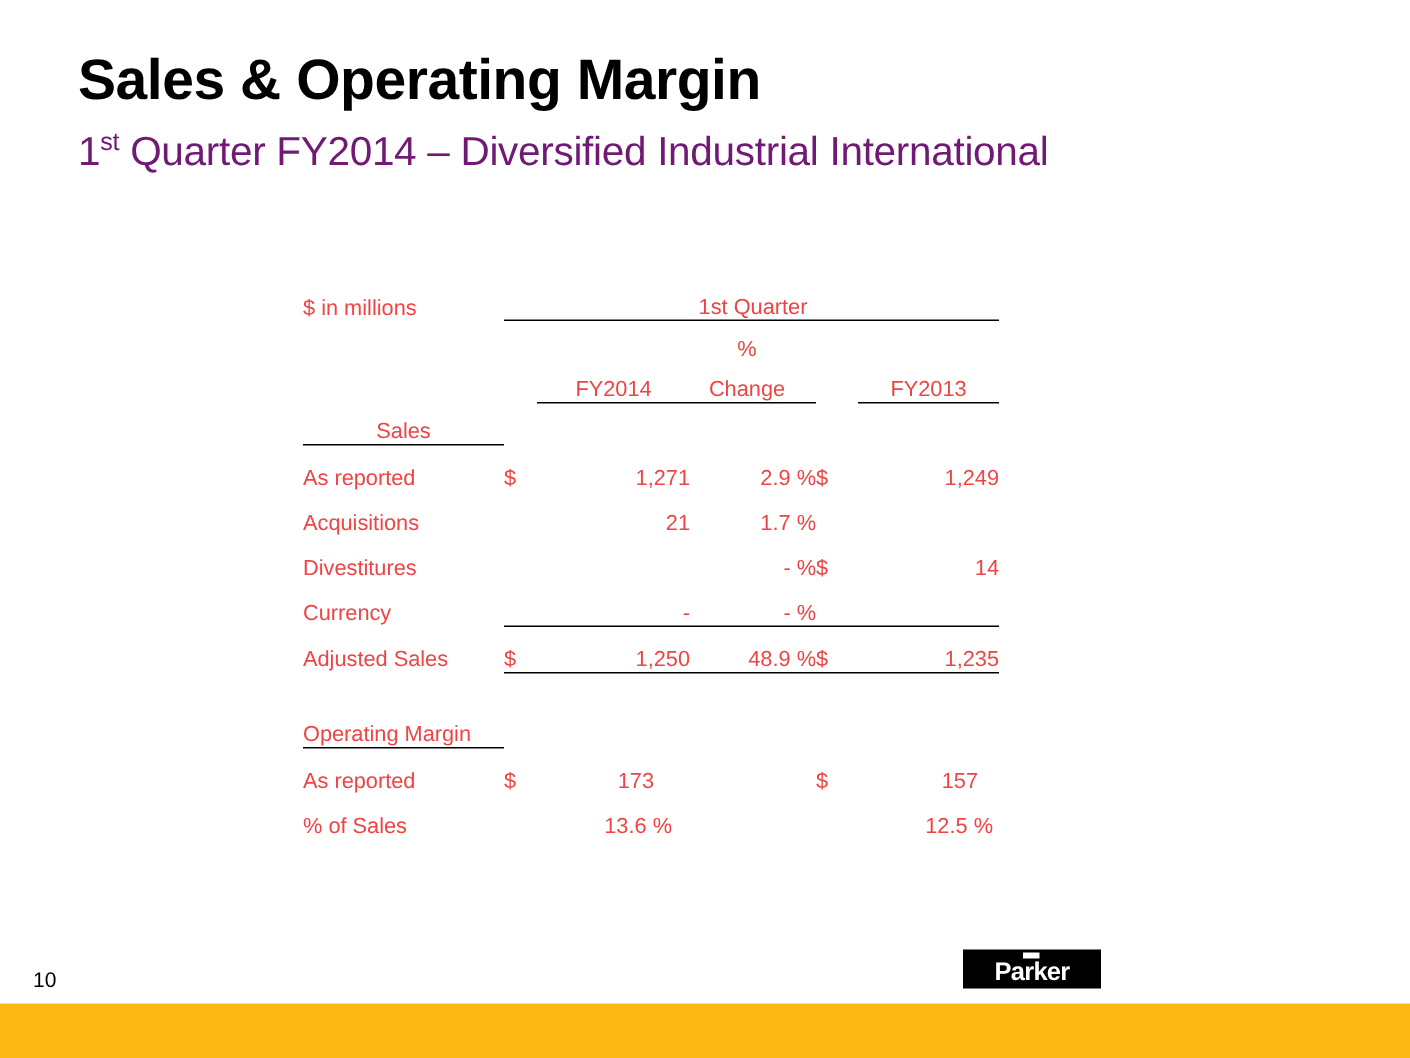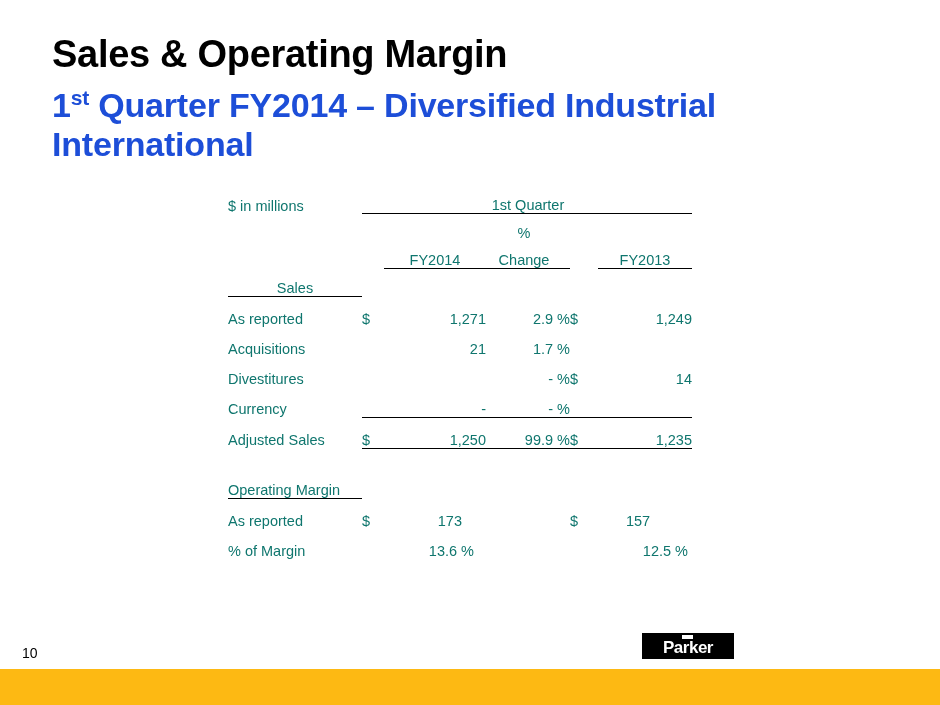--- a/index.html
+++ b/index.html
@@ -28,41 +28,41 @@
   }
   .slide-title {
     font-size: 38px;
     font-weight: bold;
     color: #000000;
     letter-spacing: -0.3px;
     line-height: 1.12;
     margin: 0;
   }
   .slide-subtitle {
-    font-size: 34px;
-    font-weight: bold;
-    color: #1d4ed8;
+    font-size: 27px;
+    font-weight: normal;
+    color: #701a75;
     line-height: 1.15;
     margin: 10px 0 0 0;
     letter-spacing: -0.2px;
   }
   .slide-subtitle sup {
     font-size: 0.62em;
     vertical-align: super;
     line-height: 0;
   }
 
   
   .fin-table {
     position: absolute;
-    left: 228px;
+    left: 202px;
     top: 186px;
     border-collapse: collapse;
     font-size: 14.5px;
-    color: #0f766e;
+    color: #ef4444;
   }
   .fin-table td {
     padding: 0;
     vertical-align: bottom;
     white-space: nowrap;
     height: 27px;
     font-weight: normal;
   }
   .c-label   { width: 134px; text-align: left; padding-right: 4px; }
   .c-cur1    { width: 22px;  text-align: left; }
@@ -206,21 +206,21 @@
         <td class="c-cur1"></td>
         <td class="c-val1">-</td>
         <td class="c-pct">- %</td>
         <td class="c-cur2"></td>
         <td class="c-val2"></td>
       </tr>
       <tr class="row-tall bottom-border">
         <td class="c-label" style="border-bottom:none;">Adjusted Sales</td>
         <td class="c-cur1">$</td>
         <td class="c-val1">1,250</td>
-        <td class="c-pct">99.9 %</td>
+        <td class="c-pct">48.9 %</td>
         <td class="c-cur2">$</td>
         <td class="c-val2">1,235</td>
       </tr>
 
       <tr class="spacer-row">
         <td></td>
         <td></td>
         <td></td>
         <td></td>
         <td></td>
@@ -235,24 +235,24 @@
         <td class="c-cur2"></td>
         <td class="c-val2"></td>
       </tr>
 
       <tr class="row-tall">
         <td class="c-label">As reported</td>
         <td class="c-cur1">$</td>
         <td class="c-val1" style="padding-right:24px;">173</td>
         <td class="c-pct"></td>
         <td class="c-cur2">$</td>
-        <td class="c-val2" style="padding-right:14px;text-align:center;">157</td>
-      </tr>
-      <tr class="row-tall">
-        <td class="c-label indent">% of Margin</td>
+        <td class="c-val2" style="padding-right:14px;">157</td>
+      </tr>
+      <tr class="row-tall">
+        <td class="c-label indent">% of Sales</td>
         <td class="c-cur1"></td>
         <td class="c-val1" style="padding-right:12px;">13.6 %</td>
         <td class="c-pct"></td>
         <td class="c-cur2"></td>
         <td class="c-val2" style="padding-right:4px;">12.5 %</td>
       </tr>
     </tbody>
   </table>
 
   <div class="page-number">10</div>

